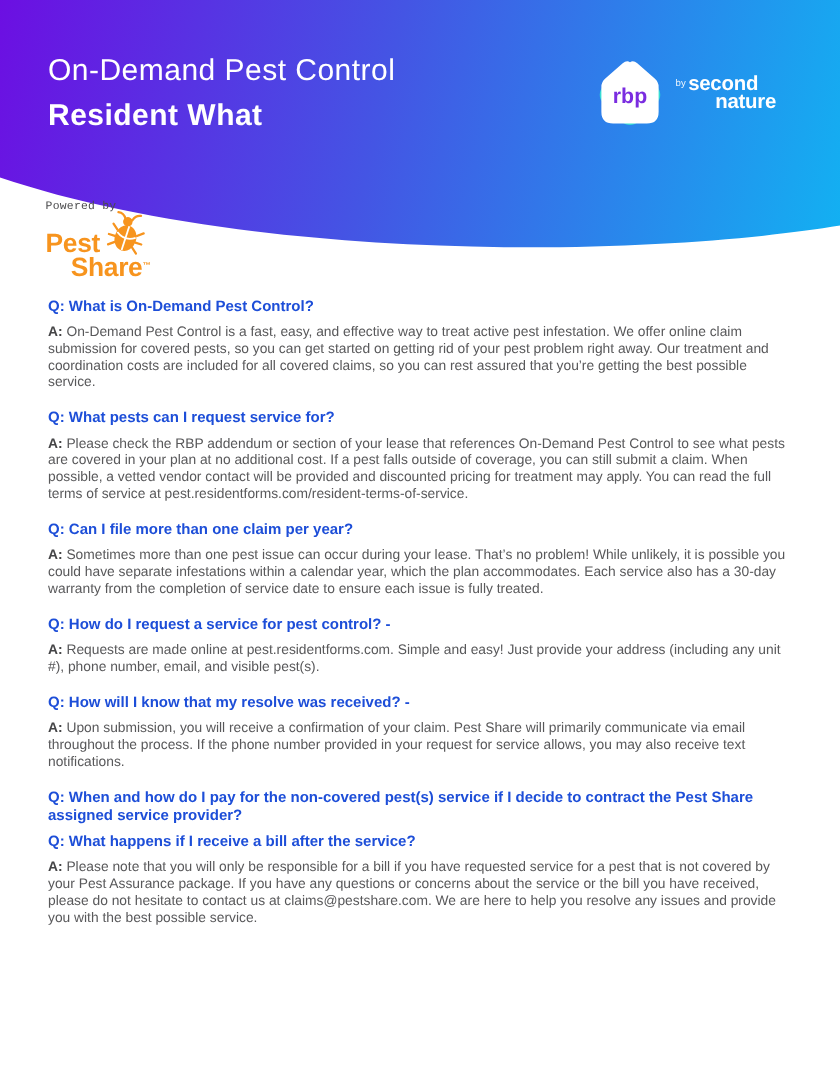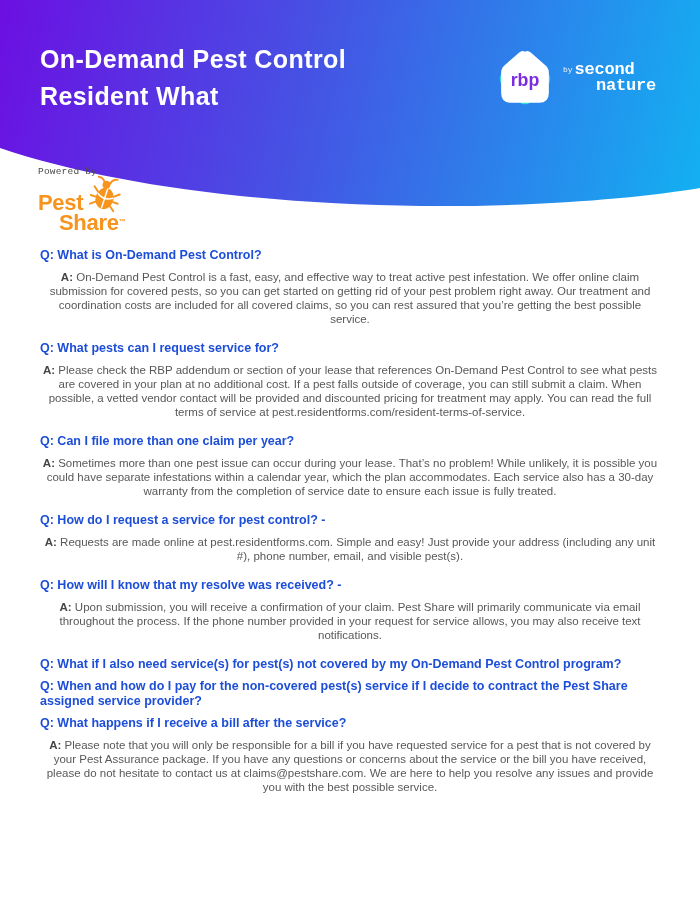--- a/index.html
+++ b/index.html
@@ -3,44 +3,44 @@
 <meta charset="utf-8">
 <style>
   html,body{margin:0;padding:0;background:#ffffff;}
   body{font-family:"Liberation Sans",sans-serif;-webkit-font-smoothing:antialiased;}
   .page{position:relative;width:700px;height:906px;background:#ffffff;overflow:hidden;}
 
   
   .header{position:relative;height:230px;background:linear-gradient(103deg,#6c0fe2 0%,#4455e4 45%,#12b2f2 100%);}
   .wave{position:absolute;left:0;bottom:0;width:700px;height:90px;display:block;}
   .titles{position:absolute;left:40px;top:44px;color:#ffffff;}
-  .title-line1{font-size:25px;font-weight:700;letter-spacing:.4px;line-height:30px;}
+  .title-line1{font-size:25px;font-weight:400;letter-spacing:.4px;line-height:30px;}
   .title-line2{font-size:25px;font-weight:700;letter-spacing:.4px;line-height:30px;margin-top:7px;}
 
   .brand{position:absolute;left:496px;top:49px;display:flex;align-items:center;}
   .rbp-badge{width:58px;height:60px;flex:0 0 auto;}
-  .sn-block{margin-left:9px;color:#ffffff;font-family:Liberation Mono, monospace;}
+  .sn-block{margin-left:9px;color:#ffffff;}
   .sn-row1{display:flex;align-items:flex-start;}
   .sn-by{font-size:8px;font-weight:400;opacity:.9;margin-top:2px;margin-right:2px;}
   .sn-word{font-size:17px;font-weight:700;line-height:14px;letter-spacing:-.2px;}
   .sn-row2{margin-left:33px;}
 
   
   .powered{position:absolute;left:38px;top:166px;}
   .powered-label{font-size:9.5px;color:#4a4a4c;letter-spacing:.2px;margin-bottom:2px;font-family:Liberation Mono, monospace;}
   .ps-row{display:flex;align-items:flex-end;}
   .ps-word{font-size:22px;font-weight:700;color:#f7941e;line-height:20px;letter-spacing:-.3px;}
   .ps-bug{margin-left:6px;margin-top:-4px;}
   .ps-share-row{margin-left:21px;margin-top:0px;}
   .ps-tm{font-size:7px;font-weight:700;color:#f7941e;vertical-align:super;}
 
   
   .content{padding:18px 40px 0 40px;}
   .faq h3{margin:0 0 7px 0;font-size:12.5px;font-weight:700;color:#1d4ed8;line-height:15px;}
-  .faq p{margin:0 0 15px 0;font-size:11.5px;line-height:14px;color:#58585a;text-align:center;}
+  .faq p{margin:0 0 15px 0;font-size:11.5px;line-height:14px;color:#58585a;}
   .faq p b{color:#454547;}
 </style>
 </head>
 <body>
 
 <div class="page">
 
   <div class="header">
     <div class="titles">
       <div class="title-line1">On-Demand Pest Control</div>
@@ -118,21 +118,20 @@
       <h3>Q: How do I request a service for pest control? -</h3>
       <p><b>A:</b> <span>Requests are made online at pest.residentforms.com. Simple and easy! Just provide your address (including any unit #), phone number, email, and visible pest(s).</span></p>
     </section>
 
     <section class="faq">
       <h3>Q: How will I know that my resolve was received? -</h3>
       <p><b>A:</b> <span>Upon submission, you will receive a confirmation of your claim. Pest Share will primarily communicate via email throughout the process. If the phone number provided in your request for service allows, you may also receive text notifications.</span></p>
     </section>
 
     <section class="faq">
-      <h3>Q: What if I also need service(s) for pest(s) not covered by my On-Demand Pest Control program?</h3>
     </section>
 
     <section class="faq">
       <h3>Q: When and how do I pay for the non-covered pest(s) service if I decide to contract the Pest Share assigned service provider?</h3>
     </section>
 
     <section class="faq">
       <h3>Q: What happens if I receive a bill after the service?</h3>
       <p><b>A:</b> <span>Please note that you will only be responsible for a bill if you have requested service for a pest that is not covered by your Pest Assurance package. If you have any questions or concerns about the service or the bill you have received, please do not hesitate to contact us at claims@pestshare.com. We are here to help you resolve any issues and provide you with the best possible service.</span></p>
     </section>

